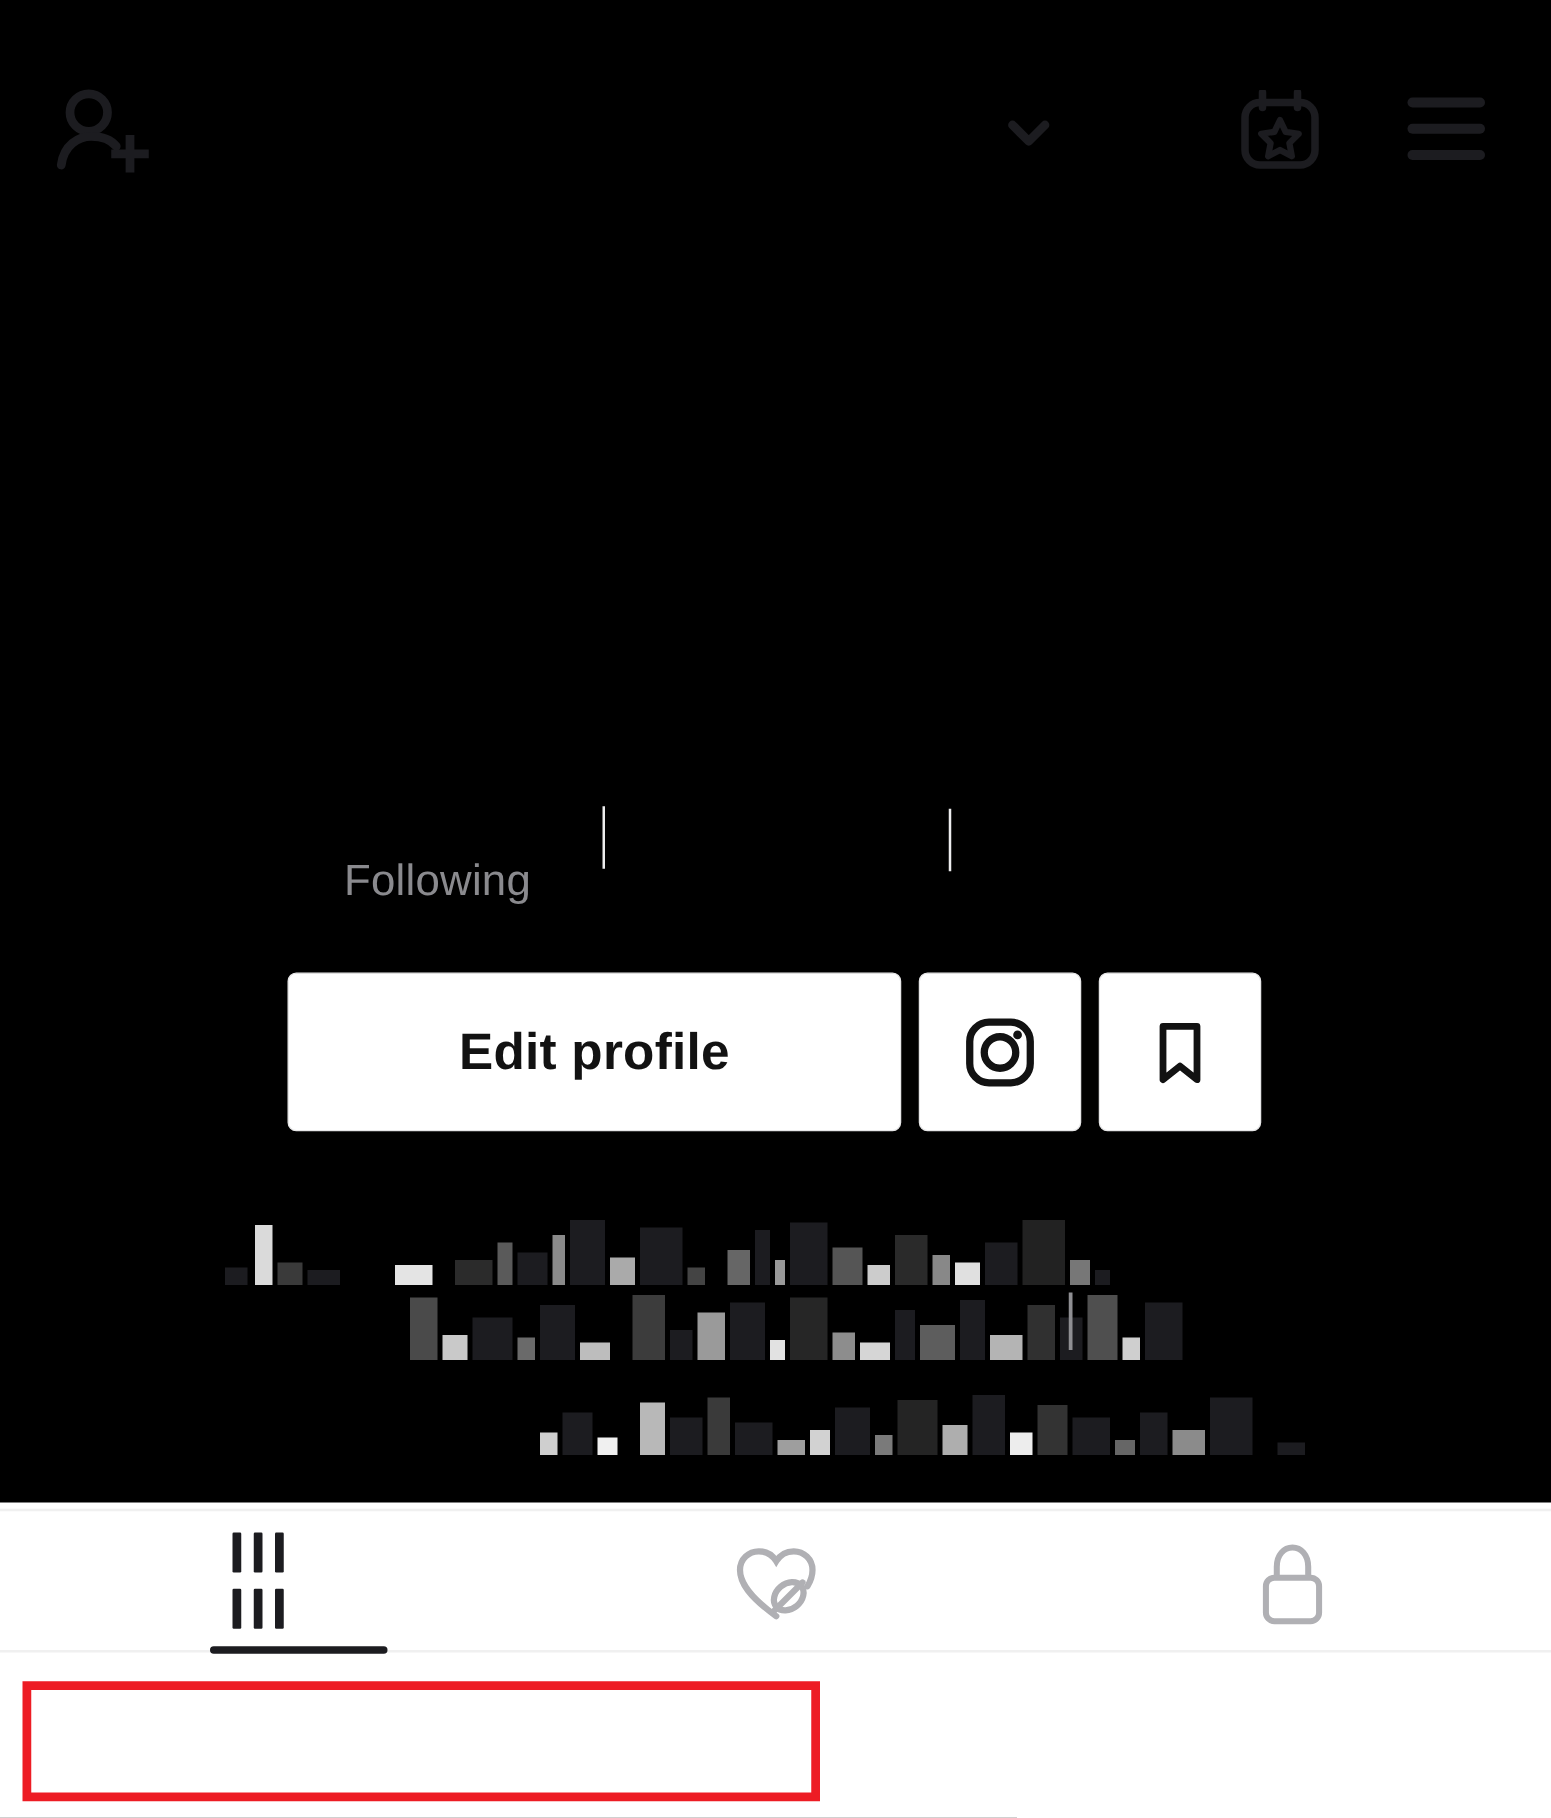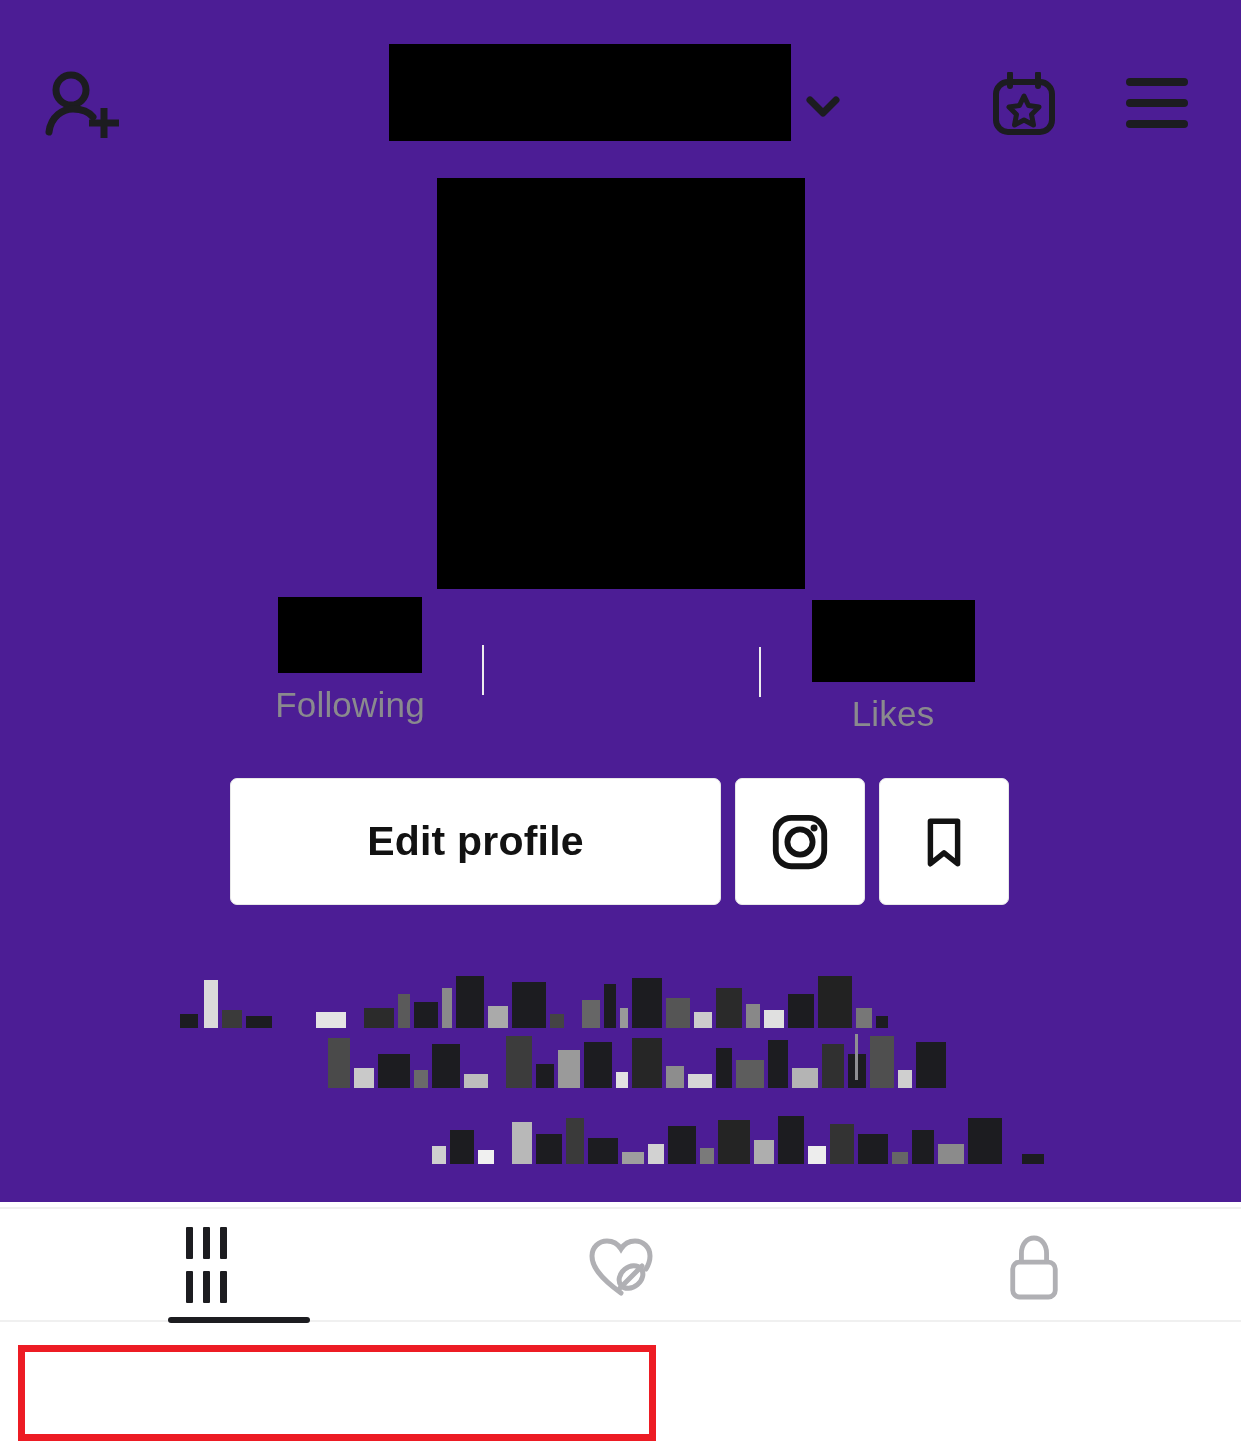--- a/index.html
+++ b/index.html
@@ -7,21 +7,21 @@
     width: 1241px;
     height: 1454px;
     background: #ffffff;
     font-family: "Liberation Sans", sans-serif;
     overflow: hidden;
   }
   #app {
     position: relative;
     width: 1241px;
     height: 1202px;
-    background: #4c1d95;
+    background: #000000;
   }
 
   
   .topbar {
     position: absolute;
     top: 0; left: 0;
     width: 1241px;
     height: 165px;
   }
   .icon-add-user {
@@ -267,21 +267,20 @@
       <div class="label">Following</div>
     </div>
 
     <div class="stat-sep sep-1"></div>
 
 
     <div class="stat-sep sep-2"></div>
 
     <div class="stat stat-likes">
       <span class="redact count"></span>
-      <div class="label">Likes</div>
     </div>
   </div>
 
   <div class="actions">
 
     <div class="btn btn-edit-profile">
       <span>Edit profile</span>
     </div>
 
     <div class="btn btn-instagram">

